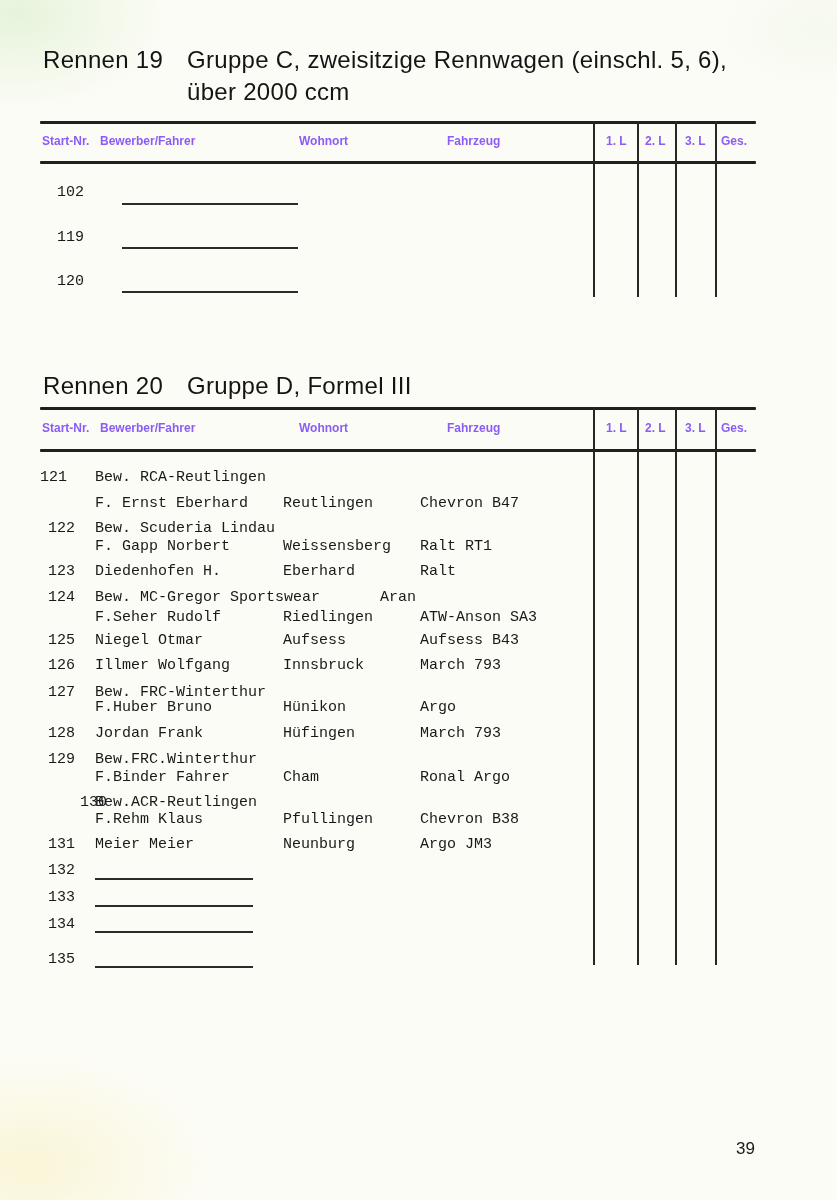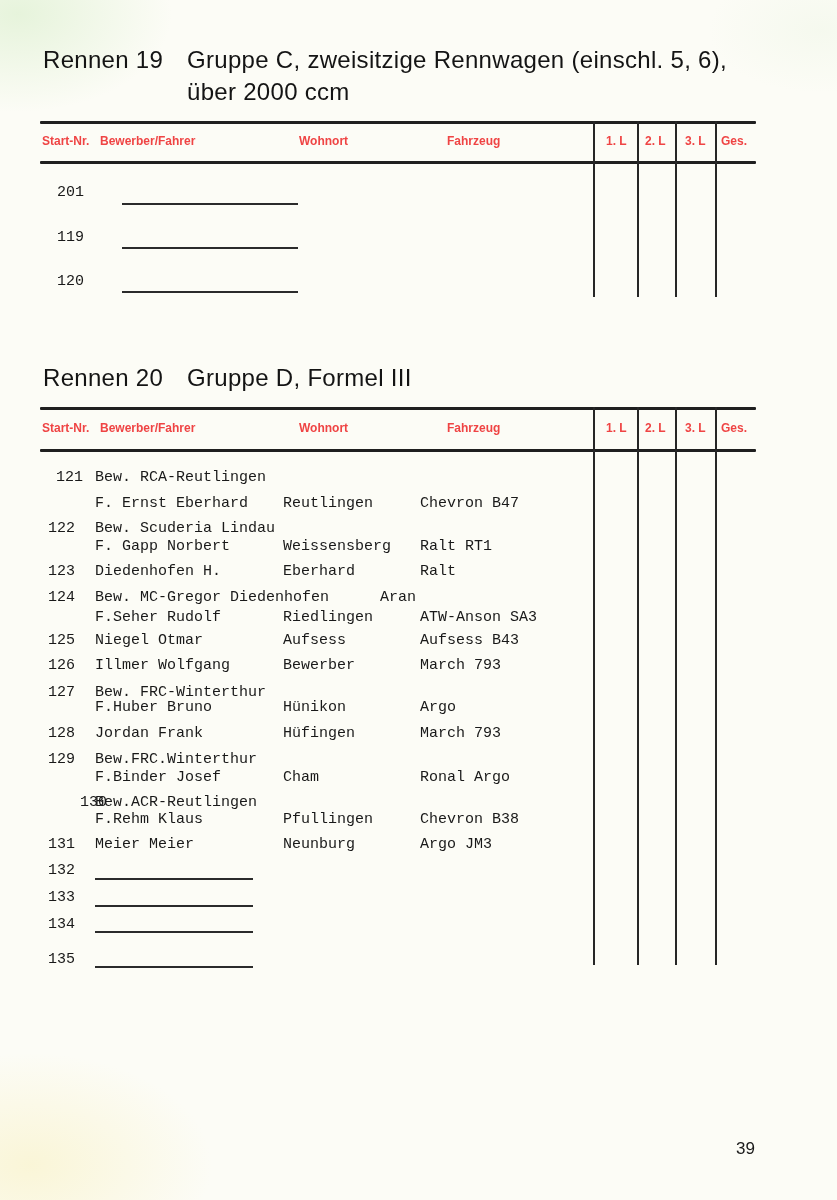--- a/index.html
+++ b/index.html
@@ -7,21 +7,21 @@
     width:837px;height:1200px;position:relative;overflow:hidden;
     background:
       radial-gradient(220px 140px at 18px 14px, rgba(190,228,170,.35), rgba(190,228,170,0) 70%),
       radial-gradient(260px 160px at 30px 1165px, rgba(248,240,190,.55), rgba(248,240,190,0) 70%),
       radial-gradient(160px 90px at 820px 30px, rgba(225,240,215,.25), rgba(225,240,215,0) 70%),
       #fcfcf6;
     font-family:"Liberation Sans",sans-serif;
   }
   .abs{position:absolute;}
   .h1{font-family:"Liberation Sans",sans-serif;font-weight:500;font-size:24px;line-height:28px;color:#141414;letter-spacing:.3px;white-space:pre;}
-  .thdr{font-family:"Liberation Sans",sans-serif;font-weight:600;font-size:12px;line-height:15px;color:#ef4444;white-space:pre;}
+  .thdr{font-family:"Liberation Sans",sans-serif;font-weight:600;font-size:12px;line-height:15px;color:#8b5cf6;white-space:pre;}
   .mono{font-family:"Liberation Mono","DejaVu Sans Mono",monospace;font-weight:500;font-size:15px;line-height:18px;color:#191919;white-space:pre;}
   .rule{position:absolute;height:3px;background:#1f1f1f;border-radius:1px;}
   .vline{position:absolute;width:2px;background:#262626;}
   .ul{position:absolute;height:2px;background:#2b2b2b;}
   .pagenum{font-family:"Liberation Sans",sans-serif;font-weight:500;font-size:17px;color:#1a1a1a;}
 </style>
 </head>
 <body>
 
 <div class="abs h1" style="left:43px;top:46px;">
@@ -38,88 +38,88 @@
     <div class="vline" style="left: 675px; top: 121px; height: 176px;"></div>
     <div class="vline" style="left: 715px; top: 121px; height: 176px;"></div>
     <div class="abs thdr" style="left: 42px; top: 134px;">Start-Nr.</div>
     <div class="abs thdr" style="left: 100px; top: 134px;">Bewerber/Fahrer</div>
     <div class="abs thdr" style="left: 299px; top: 134px;">Wohnort</div>
     <div class="abs thdr" style="left: 447px; top: 134px;">Fahrzeug</div>
     <div class="abs thdr" style="left: 606px; top: 134px;">1. L</div>
     <div class="abs thdr" style="left: 645px; top: 134px;">2. L</div>
     <div class="abs thdr" style="left: 685px; top: 134px;">3. L</div>
     <div class="abs thdr" style="left: 721px; top: 134px;">Ges.</div>
-    <div class="abs mono" style="left: 57px; top: 184px;">201</div>
+    <div class="abs mono" style="left: 57px; top: 184px;">102</div>
     <div class="ul" style="left: 122px; top: 203px; width: 176px;"></div>
     <div class="abs mono" style="left: 57px; top: 229px;">119</div>
     <div class="ul" style="left: 122px; top: 247px; width: 176px;"></div>
     <div class="abs mono" style="left: 57px; top: 273px;">120</div>
     <div class="ul" style="left: 122px; top: 291px; width: 176px;"></div>
   </div>
 
-<div class="abs h1" style="left:43px;top:364px;">
+<div class="abs h1" style="left:43px;top:372px;">
   <span class="abs" style="left:0;top:0;">Rennen 20</span>
   <span class="abs" style="left:144px;top:0;">Gruppe D, Formel III</span>
 </div>
 
 <div id="table-1" class="abs" style="left:0;top:0;">
     <div class="rule" style="left: 40px; top: 407px; width: 716px;"></div>
     <div class="rule" style="left: 40px; top: 449px; width: 716px;"></div>
     <div class="vline" style="left: 593px; top: 407px; height: 558px;"></div>
     <div class="vline" style="left: 637px; top: 407px; height: 558px;"></div>
     <div class="vline" style="left: 675px; top: 407px; height: 558px;"></div>
     <div class="vline" style="left: 715px; top: 407px; height: 558px;"></div>
     <div class="abs thdr" style="left: 42px; top: 421px;">Start-Nr.</div>
     <div class="abs thdr" style="left: 100px; top: 421px;">Bewerber/Fahrer</div>
     <div class="abs thdr" style="left: 299px; top: 421px;">Wohnort</div>
     <div class="abs thdr" style="left: 447px; top: 421px;">Fahrzeug</div>
     <div class="abs thdr" style="left: 606px; top: 421px;">1. L</div>
     <div class="abs thdr" style="left: 645px; top: 421px;">2. L</div>
     <div class="abs thdr" style="left: 685px; top: 421px;">3. L</div>
     <div class="abs thdr" style="left: 721px; top: 421px;">Ges.</div>
-    <div class="abs mono" style="left: 56px; top: 469px; text-align: right;">121</div>
+    <div class="abs mono" style="left: 40px; top: 469px; text-align: right;">121</div>
     <div class="abs mono" style="left: 95px; top: 469px;">Bew. RCA-Reutlingen</div>
     <div class="abs mono" style="left: 95px; top: 495px;">F. Ernst Eberhard</div>
     <div class="abs mono" style="left: 283px; top: 495px;">Reutlingen</div>
     <div class="abs mono" style="left: 420px; top: 495px;">Chevron B47</div>
     <div class="abs mono" style="left: 48px; top: 520px;">122</div>
     <div class="abs mono" style="left: 95px; top: 520px;">Bew. Scuderia Lindau</div>
     <div class="abs mono" style="left: 95px; top: 538px;">F. Gapp Norbert</div>
     <div class="abs mono" style="left: 283px; top: 538px;">Weissensberg</div>
     <div class="abs mono" style="left: 420px; top: 538px;">Ralt RT1</div>
     <div class="abs mono" style="left: 48px; top: 563px;">123</div>
     <div class="abs mono" style="left: 95px; top: 563px;">Diedenhofen H.</div>
     <div class="abs mono" style="left: 283px; top: 563px;">Eberhard</div>
     <div class="abs mono" style="left: 420px; top: 563px;">Ralt</div>
     <div class="abs mono" style="left: 48px; top: 589px;">124</div>
-    <div class="abs mono" style="left: 95px; top: 589px;">Bew. MC-Gregor Diedenhofen</div>
+    <div class="abs mono" style="left: 95px; top: 589px;">Bew. MC-Gregor Sportswear</div>
     <div class="abs mono" style="left: 380px; top: 589px;">Aran</div>
     <div class="abs mono" style="left: 95px; top: 609px;">F.Seher Rudolf</div>
     <div class="abs mono" style="left: 283px; top: 609px;">Riedlingen</div>
     <div class="abs mono" style="left: 420px; top: 609px;">ATW-Anson SA3</div>
     <div class="abs mono" style="left: 48px; top: 632px;">125</div>
     <div class="abs mono" style="left: 95px; top: 632px;">Niegel Otmar</div>
     <div class="abs mono" style="left: 283px; top: 632px;">Aufsess</div>
     <div class="abs mono" style="left: 420px; top: 632px;">Aufsess B43</div>
     <div class="abs mono" style="left: 48px; top: 657px;">126</div>
     <div class="abs mono" style="left: 95px; top: 657px;">Illmer Wolfgang</div>
-    <div class="abs mono" style="left: 283px; top: 657px;">Bewerber</div>
+    <div class="abs mono" style="left: 283px; top: 657px;">Innsbruck</div>
     <div class="abs mono" style="left: 420px; top: 657px;">March 793</div>
     <div class="abs mono" style="left: 48px; top: 684px;">127</div>
     <div class="abs mono" style="left: 95px; top: 684px;">Bew. FRC-Winterthur</div>
     <div class="abs mono" style="left: 95px; top: 699px;">F.Huber Bruno</div>
     <div class="abs mono" style="left: 283px; top: 699px;">Hünikon</div>
     <div class="abs mono" style="left: 420px; top: 699px;">Argo</div>
     <div class="abs mono" style="left: 48px; top: 725px;">128</div>
     <div class="abs mono" style="left: 95px; top: 725px;">Jordan Frank</div>
     <div class="abs mono" style="left: 283px; top: 725px;">Hüfingen</div>
     <div class="abs mono" style="left: 420px; top: 725px;">March 793</div>
     <div class="abs mono" style="left: 48px; top: 751px;">129</div>
     <div class="abs mono" style="left: 95px; top: 751px;">Bew.FRC.Winterthur</div>
-    <div class="abs mono" style="left: 95px; top: 769px;">F.Binder Josef</div>
+    <div class="abs mono" style="left: 95px; top: 769px;">F.Binder Fahrer</div>
     <div class="abs mono" style="left: 283px; top: 769px;">Cham</div>
     <div class="abs mono" style="left: 420px; top: 769px;">Ronal Argo</div>
     <div class="abs mono" style="left: 48px; top: 794px; margin-left: 32px;">130</div>
     <div class="abs mono" style="left: 95px; top: 794px;">Bew.ACR-Reutlingen</div>
     <div class="abs mono" style="left: 95px; top: 811px;">F.Rehm Klaus</div>
     <div class="abs mono" style="left: 283px; top: 811px;">Pfullingen</div>
     <div class="abs mono" style="left: 420px; top: 811px;">Chevron B38</div>
     <div class="abs mono" style="left: 48px; top: 836px; text-align: center;">131</div>
     <div class="abs mono" style="left: 95px; top: 836px;">Meier Meier</div>
     <div class="abs mono" style="left: 283px; top: 836px;">Neunburg</div>

